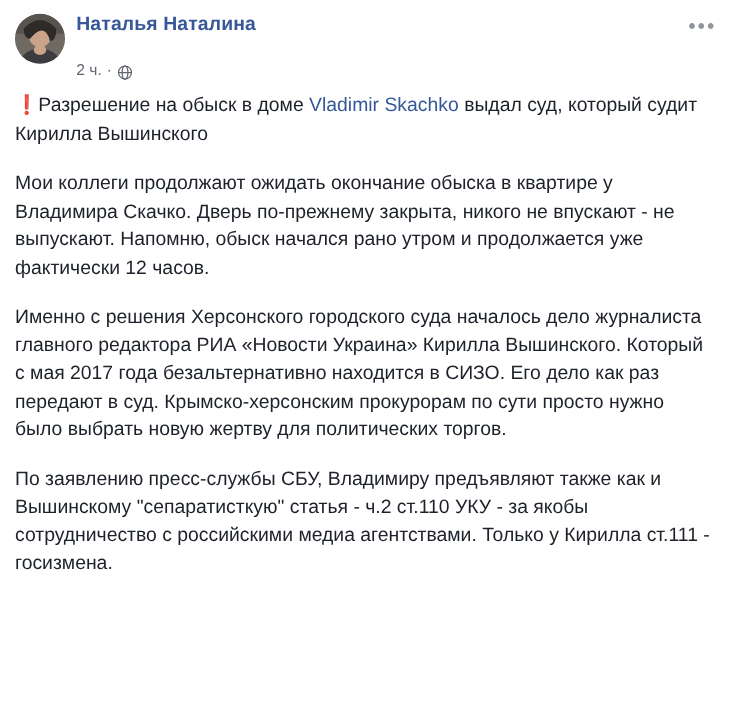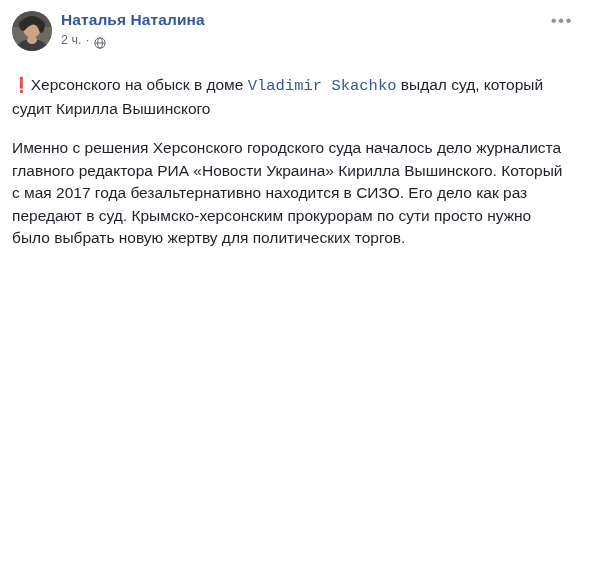--- a/index.html
+++ b/index.html
@@ -50,21 +50,21 @@
     font-size: 15.5px;
     font-weight: bold;
     color: #365899;
     line-height: 20px;
     letter-spacing: 0.1px;
     cursor: pointer;
   }
   .meta-row {
     display: flex;
     align-items: center;
-    margin-top: 3px;
+    margin-top: 19px;
   }
   .timestamp {
     font-size: 12.5px;
     color: #616770;
     line-height: 14px;
     cursor: pointer;
   }
   .meta-sep {
     font-size: 12.5px;
     color: #616770;
@@ -104,21 +104,20 @@
   .lead {
     margin: 0 0 17px 0;
   }
   .warn-emoji {
     color: #d93025;
     font-size: 15px;
   }
   .mention {
     color: #365899;
     cursor: pointer;
-    font-family: Liberation Mono, monospace;
   }
 </style>
 </head>
 <body>
 
 <div class="post">
 
   <div class="post-header">
 
     <div class="avatar">
@@ -153,19 +152,21 @@
         </span>
       </div>
     </div>
 
     <div class="menu-dots">•••</div>
   </div>
 
   <div class="post-body">
 
     <p class="lead">
-      <span class="warn-emoji">❗</span><span>Херсонского на обыск в доме </span><span class="mention">Vladimir Skachko</span><span> выдал суд, который судит Кирилла Вышинского</span>
+      <span class="warn-emoji">❗</span><span>Разрешение на обыск в доме </span><span class="mention">Vladimir Skachko</span><span> выдал суд, который судит Кирилла Вышинского</span>
     </p>
 
+    <p class="para">Мои коллеги продолжают ожидать окончание обыска в квартире у Владимира Скачко. Дверь по-прежнему закрыта, никого не впускают - не выпускают. Напомню, обыск начался рано утром и продолжается уже фактически 12 часов.</p>
     <p class="para">Именно с решения Херсонского городского суда началось дело журналиста главного редактора РИА «Новости Украина» Кирилла Вышинского. Который с мая 2017 года безальтернативно находится в СИЗО. Его дело как раз передают в суд. Крымско-херсонским прокурорам по сути просто нужно было выбрать новую жертву для политических торгов.</p>
+    <p class="para">По заявлению пресс-службы СБУ, Владимиру предъявляют также как и Вышинскому "сепаратисткую" статья - ч.2 ст.110 УКУ - за якобы сотрудничество с российскими медиа агентствами. Только у Кирилла ст.111 - госизмена.</p>
 
   </div>
 </div>
 
 </body></html>

